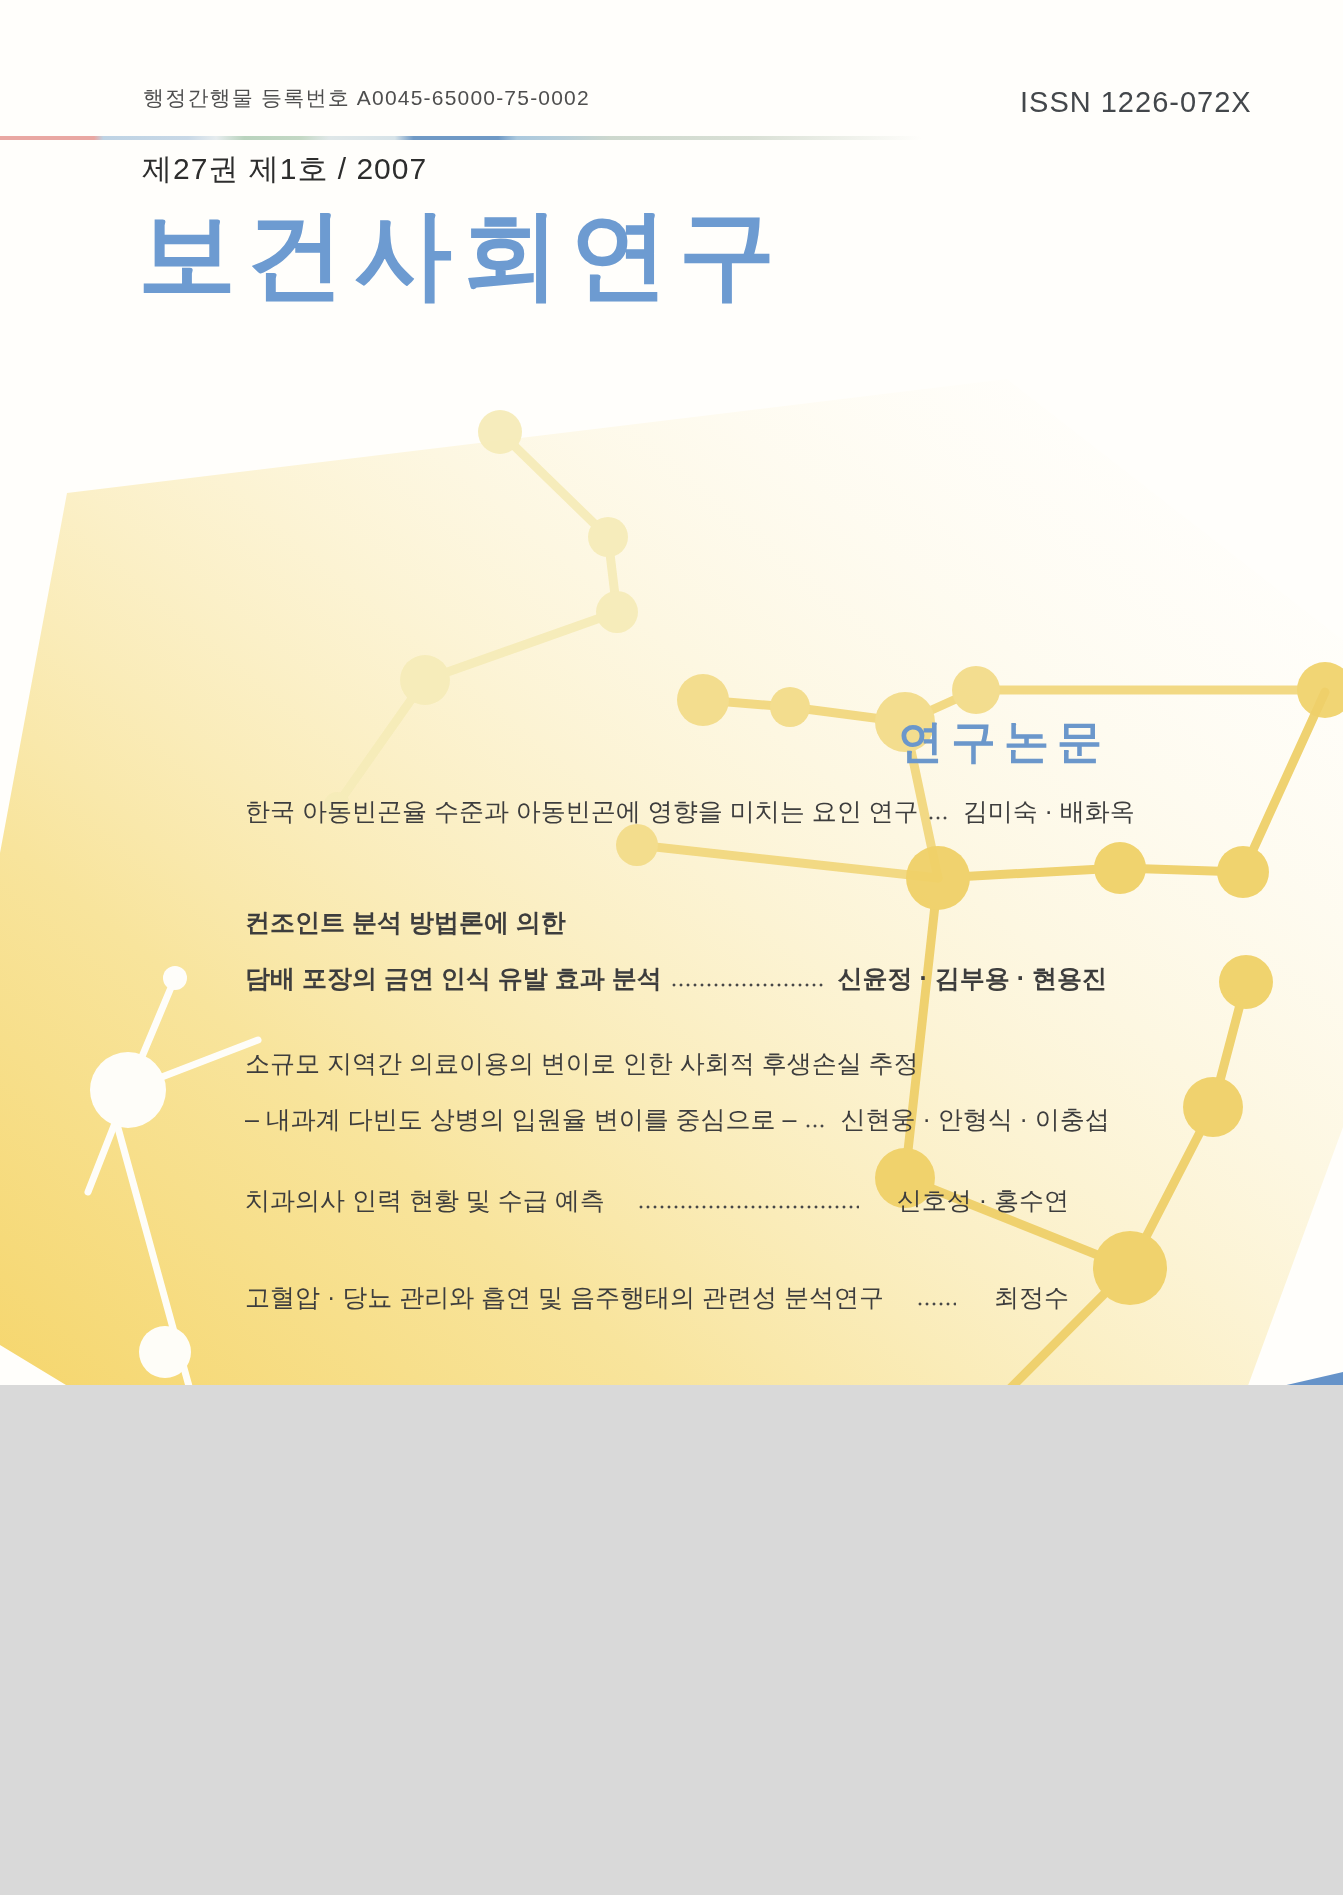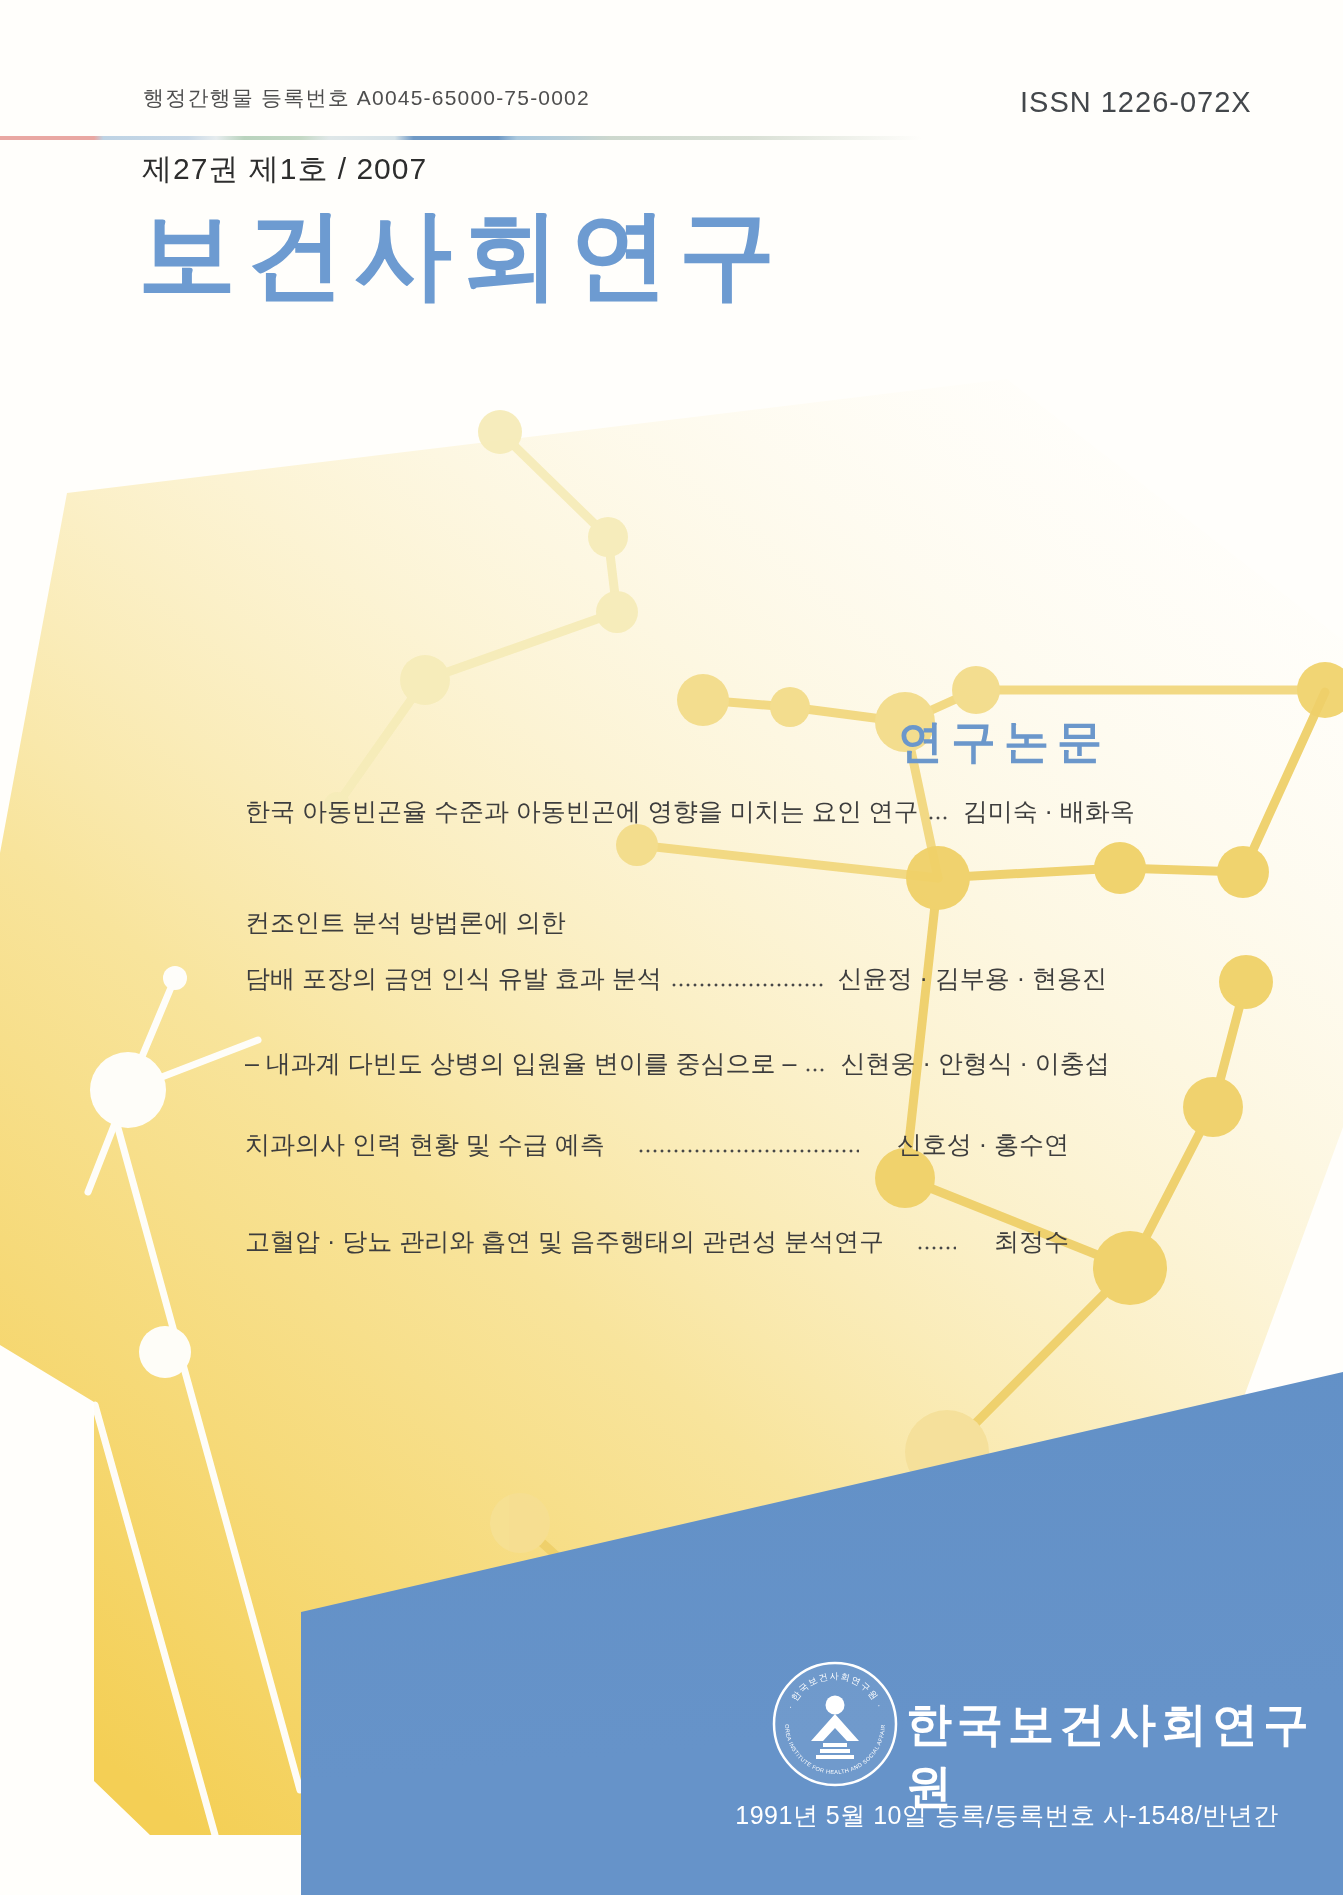--- a/index.html
+++ b/index.html
@@ -1,16 +1,16 @@
 <!DOCTYPE html>
 <html><head>
 <meta charset="utf-8">
 <style>
   html,body{margin:0;padding:0;background:#d9d9d9;}
-  .page{position:relative;width:1343px;height:1895px;overflow:hidden;background:#fffefb;
+  .page{position:relative;width:1343px;height:1385px;overflow:hidden;background:#fffefb;
         font-family:"Liberation Sans","DejaVu Sans",sans-serif;}
   .bg-svg{position:absolute;left:0;top:0;z-index:0;}
 
   
   .reg-line{position:absolute;left:143px;top:84px;font-size:21px;color:#4e4e4e;
             letter-spacing:1.2px;z-index:3;}
   .divider{position:absolute;left:0;top:136px;width:940px;height:4px;z-index:3;
      background:linear-gradient(to right,
        #e9a7a2 0%, #e9a7a2 10%, #bed3e4 11%, #c8d8e6 20%, #e6ecee 23%,
        #b9d3bd 26%, #c3d8c4 32%, #dfe7e8 35%, #d7e3e8 42%, #6f99c5 44%,
@@ -22,21 +22,21 @@
         letter-spacing:1px;z-index:3;}
 
   .title{position:absolute;left:138px;top:198px;margin:0;font-size:98px;line-height:1.15;
          font-weight:bold;color:#6d9bd1;letter-spacing:10px;z-index:3;}
   .section{position:absolute;left:886px;top:700px;margin:12px;font-size:45px;font-weight:bold;
            color:#6b97cb;letter-spacing:8px;z-index:3;}
 
   
   .toc{position:absolute;left:245px;top:795px;width:862px;color:#3d3d3d;font-size:25px;z-index:3;}
   .toc-entry{margin-bottom:78px;}
-  .toc-entry:nth-child(2){margin-bottom:52px;}
+  .toc-entry:nth-child(2){margin-bottom:52px;font-weight:bold;}
   .toc-entry:nth-child(3){margin-bottom:48px;}
   .toc-entry:nth-child(4){margin-bottom:64px;}
   .toc-entry:nth-child(5){margin-bottom:0;}
   .toc-line{display:flex;align-items:flex-end;line-height:33px;}
   .toc-line + .toc-line{margin-top:23px;}
   .toc-text,.toc-authors{white-space:nowrap;}
   .leader{flex:1;position:relative;min-width:24px;margin:0 10px;}
   .leader::after{content:"";position:absolute;left:0;right:4px;bottom:8px;height:4px;
      background-image:radial-gradient(circle at 2px 2px,#474747 1.3px,transparent 1.7px);
      background-size:7px 4px;background-repeat:repeat-x;}
@@ -152,20 +152,23 @@
       </div>
       <div class="toc-line">
         <span class="toc-text">담배 포장의 금연 인식 유발 효과 분석</span>
         <span class="leader"></span>
         <span class="toc-authors">신윤정 · 김부용 · 현용진</span>
       </div>
     </div>
 
     <div class="toc-entry">
       <div class="toc-line">
+        <span class="toc-text">소규모 지역간 의료이용의 변이로 인한 사회적 후생손실 추정</span>
+      </div>
+      <div class="toc-line">
         <span class="toc-text">– 내과계 다빈도 상병의 입원율 변이를 중심으로 –</span>
         <span class="leader"></span>
         <span class="toc-authors">신현웅 · 안형식 · 이충섭</span>
       </div>
     </div>
 
     <div class="toc-entry short">
       <div class="toc-line">
         <span class="toc-text">치과의사 인력 현황 및 수급 예측</span>
         <span class="leader"></span>

